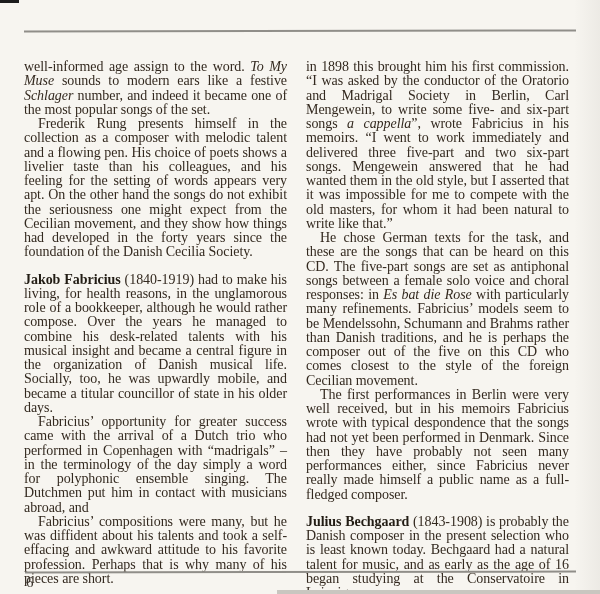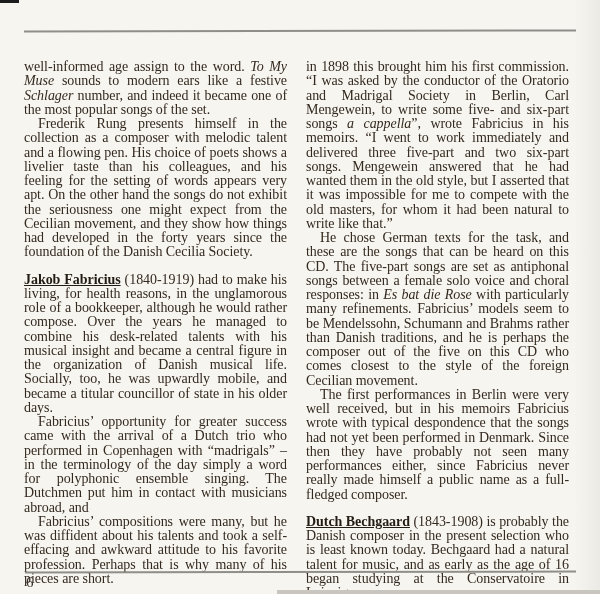--- a/index.html
+++ b/index.html
@@ -38,21 +38,21 @@
     font-size: 14px;
     line-height: 14.25px;
     letter-spacing: -0.05px;
   }
   .col.left  { left: 24px; }
   .col.right { left: 306px; }
   .para { margin: 0; }
   .para.indent { text-indent: 14px; }
   .para.space  { margin-top: 13px; }
   .seg-i { font-style: italic; }
-  .seg-b { font-weight: bold; color: #221c14; text-decoration: underline; }
+  .seg-b { font-weight: bold; color: #221c14; }
   .page-number {
     position: absolute; left: 26px; top: 574px;
     font-size: 15px; color: #3a342c;
   }
 </style>
 </head>
 <body>
 
 <div class="page" style="--paper: #f7f5f0; --ink: #33291f; --rule: #908e89;">
   <div class="edge-shade"></div>
@@ -63,19 +63,19 @@
       <p class="para"><span class="">well-informed age assign to the word. </span><span class="seg-i">To My Muse</span><span class=""> sounds to modern ears like a festive </span><span class="seg-i">Schlager</span><span class=""> number, and indeed it became one of the most popular songs of the set.</span></p>
       <p class="para indent"><span class="">Frederik Rung presents himself in the collection as a composer with melodic talent and a flowing pen. His choice of poets shows a livelier taste than his colleagues, and his feeling for the setting of words appears very apt. On the other hand the songs do not exhibit the seriousness one might expect from the Cecilian movement, and they show how things had developed in the forty years since the foundation of the Danish Cecilia Society.</span></p>
       <p class="para space"><span class="seg-b">Jakob Fabricius</span><span class=""> (1840-1919) had to make his living, for health reasons, in the unglamorous role of a bookkeeper, although he would rather compose. Over the years he managed to combine his desk-related talents with his musical insight and became a central figure in the organization of Danish musical life. Socially, too, he was upwardly mobile, and became a titular councillor of state in his older days.</span></p>
       <p class="para indent"><span class="">Fabricius’ opportunity for greater success came with the arrival of a Dutch trio who performed in Copenhagen with “madrigals” – in the terminology of the day simply a word for polyphonic ensemble singing. The Dutchmen put him in contact with musicians abroad, and</span></p>
       <p class="para indent"><span class="">Fabricius’ compositions were many, but he was diffident about his talents and took a self-effacing and awkward attitude to his favorite profession. Perhaps that is why many of his pieces are short.</span></p>
     </div>
   <div class="col right" id="right-col">
       <p class="para"><span class="">in 1898 this brought him his first commission. “I was asked by the conductor of the Oratorio and Madrigal Society in Berlin, Carl Mengewein, to write some five- and six-part songs </span><span class="seg-i">a cappella</span><span class="">”, wrote Fabricius in his memoirs. “I went to work immediately and delivered three five-part and two six-part songs. Mengewein answered that he had wanted them in the old style, but I asserted that it was impossible for me to compete with the old masters, for whom it had been natural to write like that.”</span></p>
       <p class="para indent"><span class="">He chose German texts for the task, and these are the songs that can be heard on this CD. The five-part songs are set as antiphonal songs between a female solo voice and choral responses: in </span><span class="seg-i">Es bat die Rose</span><span class=""> with particularly many refinements. Fabricius’ models seem to be Mendelssohn, Schumann and Brahms rather than Danish traditions, and he is perhaps the composer out of the five on this CD who comes closest to the style of the foreign Cecilian movement.</span></p>
       <p class="para indent"><span class="">The first performances in Berlin were very well received, but in his memoirs Fabricius wrote with typical despondence that the songs had not yet been performed in Denmark. Since then they have probably not seen many performances either, since Fabricius never really made himself a public name as a full-fledged composer.</span></p>
-      <p class="para space"><span class="seg-b">Dutch Bechgaard</span><span class=""> (1843-1908) is probably the Danish composer in the present selection who is least known today. Bechgaard had a natural talent for music, and as early as the age of 16 began studying at the Conservatoire in Leipzig.</span></p>
+      <p class="para space"><span class="seg-b">Julius Bechgaard</span><span class=""> (1843-1908) is probably the Danish composer in the present selection who is least known today. Bechgaard had a natural talent for music, and as early as the age of 16 began studying at the Conservatoire in Leipzig.</span></p>
     </div>
 
   <div class="rule bottom"></div>
   <div class="page-number">6</div>
   <div class="artifact-bottom"></div>
 </div>
 
 </body></html>

